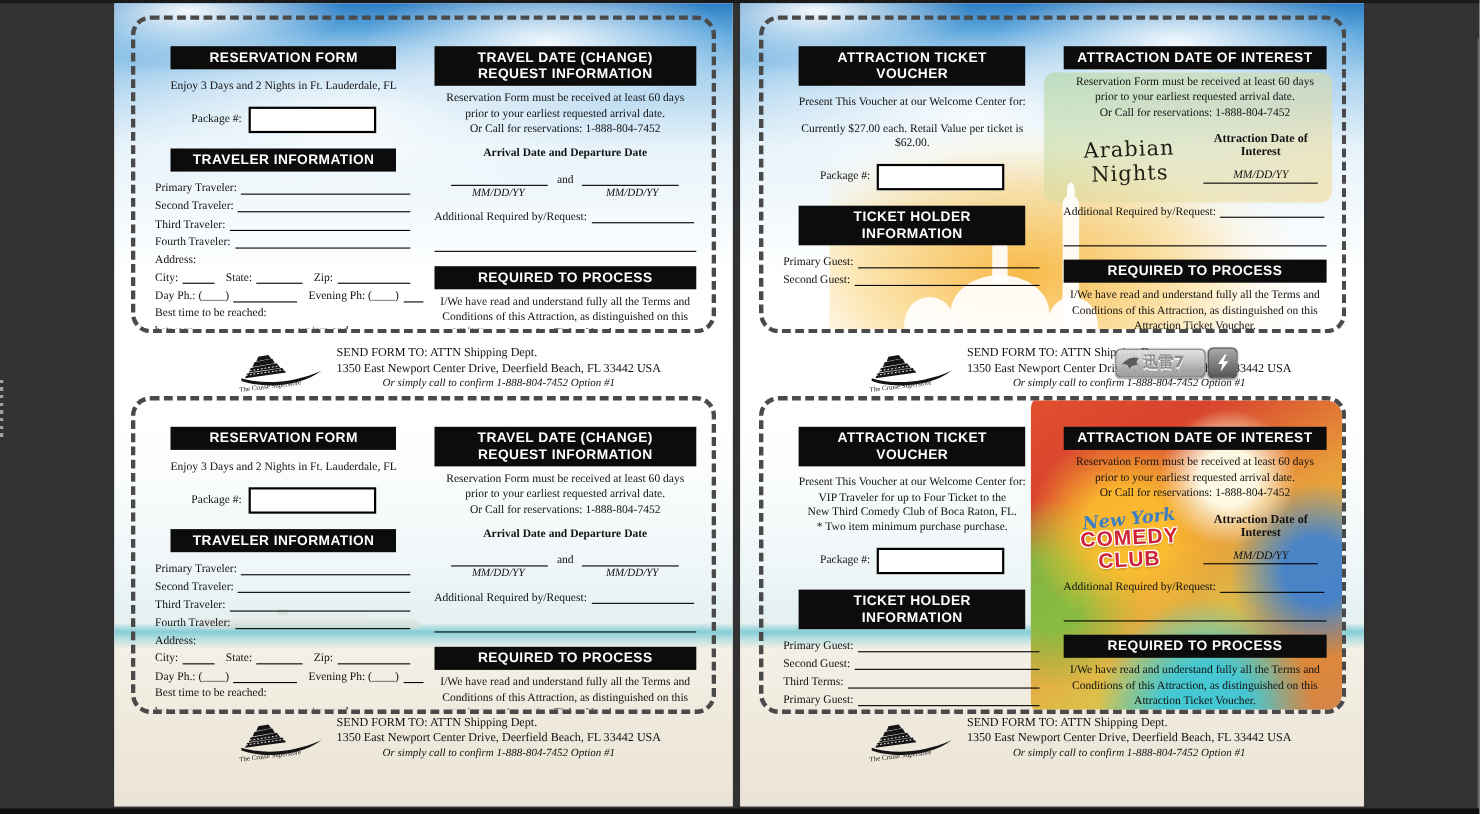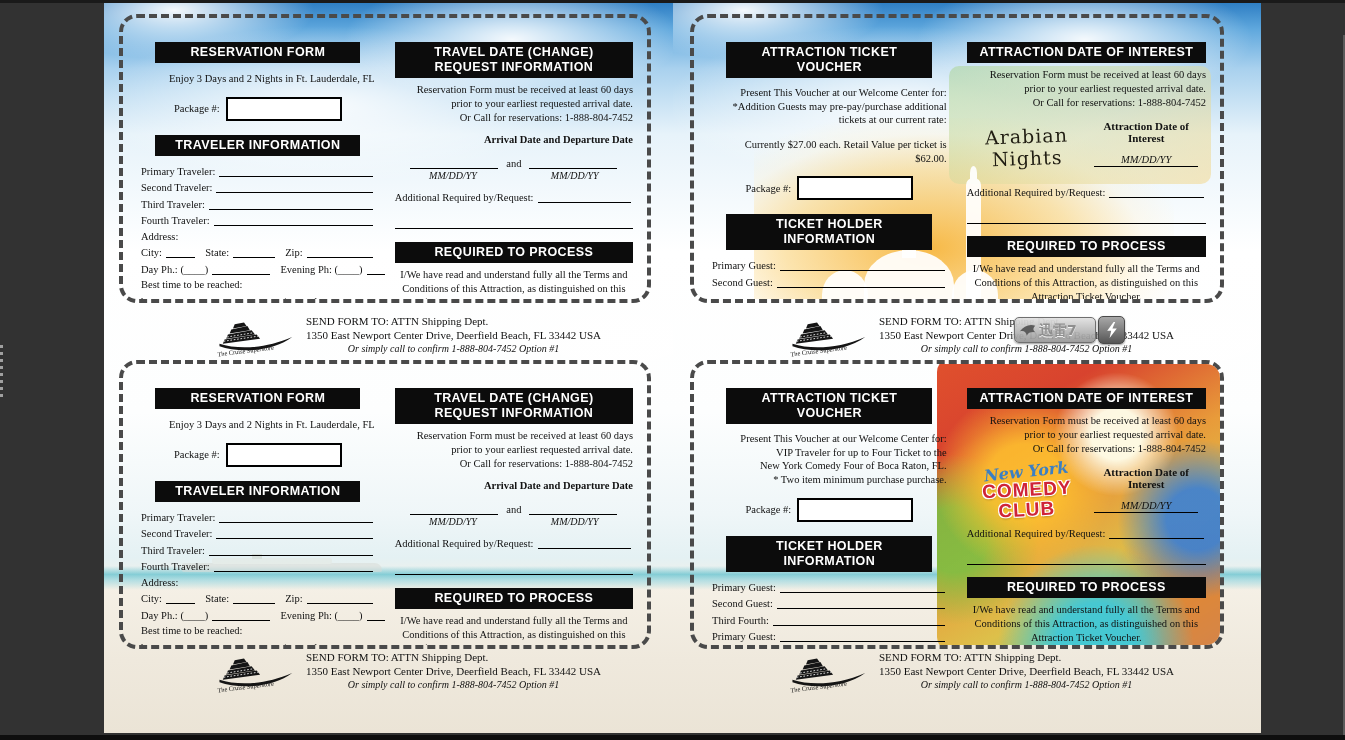--- a/index.html
+++ b/index.html
@@ -12,42 +12,42 @@
   .scroll-sliver{position:absolute;right:0;top:35px;width:2px;height:700px;background:#7d7d7d;opacity:.55;}
 
   
   .page{position:absolute;top:3px;height:730px;background-color:#fff;
     background-image:
       radial-gradient(ellipse 200px 70px at 12% 1%, rgba(255,255,255,.95), transparent 70%),
       radial-gradient(ellipse 240px 90px at 70% 5%, rgba(255,255,255,.92), transparent 70%),
       radial-gradient(ellipse 320px 110px at 38% 14%, rgba(255,255,255,.85), transparent 72%),
       radial-gradient(ellipse 260px 90px at 88% 46%, rgba(255,255,255,.8), transparent 72%),
       linear-gradient(180deg,#2f7fc4 0%,#5ea7dd 3.5%,#a9d1ee 9%,#e7f3fa 18%,#ffffff 34%,
-                      #fdfefe 56%,#eff6f8 70%,#e4f1f3 76%,#f5f0e6 80%,#efe9dd 90%,#ebe4d6 100%); padding-left: 21px;}
+                      #fdfefe 56%,#eff6f8 70%,#e4f1f3 76%,#f5f0e6 80%,#efe9dd 90%,#ebe4d6 100%);}
   .page-left{left:104px;width:562px;}
   .page-right{left:673px;width:567px;}
   .sea-band{position:absolute;left:0;top:563px;width:100%;height:24px;
       background:linear-gradient(180deg,rgba(47,176,196,0) 0%,rgba(47,176,196,.55) 35%,
                  rgba(120,205,220,.5) 60%,rgba(215,240,244,0) 100%);}
   .ship-sil{position:absolute;left:78px;top:551px;width:200px;height:20px;opacity:.55;}
   .ship-sil .hull{position:absolute;left:0;bottom:2px;width:100%;height:9px;background:#d8dcd8;border-radius:2px 8px 2px 2px;}
   .ship-sil .deck{position:absolute;left:30px;bottom:10px;width:120px;height:6px;background:#e4e8e2;border-radius:2px;}
   .ship-sil .stack{position:absolute;left:70px;bottom:15px;width:10px;height:5px;background:#cfd6cc;}
 
   
   .coupon{position:absolute;border:4px dashed #4a4a4a;border-radius:18px;box-sizing:border-box;
           display:flex;gap:20px;padding:24px 14px 6px 18px;overflow:hidden;}
   .coupon .col{position:relative;z-index:2;}
   .col-l{width:47.5%;}
   .col-r{flex:1;}
   .bar{background:#0c0c0c;color:#fff;text-align:center;padding:3px 2px;
        font:800 12.5px/1.2 "Liberation Sans",sans-serif;letter-spacing:.4px;}
   .bar-narrow{width:86%;margin:0 auto;}
   .ser{font-size:10.5px;color:#111;}
-  .cpar{text-align:right;margin-top:5px;line-height:1.3;}
+  .cpar{text-align:center;margin-top:5px;line-height:1.3;}
   .bld{font-weight:bold;}
   .pkg{display:flex;justify-content:center;align-items:center;gap:6px;margin:11px 0 6px;}
   .pkgbox{width:112px;height:20px;border:2px solid #000;background:#fff;}
   .sec-gap{margin-top:14px;}
   .row{display:flex;align-items:flex-end;margin-top:4.5px;font-size:10.5px;white-space:nowrap;}
   .ln{flex:1;border-bottom:1px solid #000;height:11px;margin:0 2px 0 4px;min-width:18px;}
   .ln.w42{flex:none;width:42px;}
   .ln.w66{flex:none;width:66px;}
   .ln.w58{flex:none;width:58px;}
   .ln.w80{flex:none;width:80px;}
@@ -329,21 +329,20 @@
       <div class="deco arabia-panel"></div>
       <div class="dome dome-s1"></div>
       <div class="dome dome-s2"></div>
       <div class="dome dome-big"></div>
       <div class="minaret"></div>
       <div class="spire"></div>
 
       <div class="col col-l">
         <div class="bar bar-narrow">ATTRACTION TICKET VOUCHER</div>
         <div class="cpar" style="margin-top:8px;">Present This Voucher at our Welcome Center for:</div>
-        <div class="cpar" style="margin-top:0;">*Addition Guests may pre-pay/purchase additional tickets at our current rate:</div>
         <div class="cpar" style="margin-top:11px;">Currently $27.00 each. Retail Value per ticket is $62.00.</div>
         <div class="pkg">
           <span>Package #:</span>
           <span class="pkgbox"></span>
         </div>
         <div class="bar bar-narrow sec-gap">TICKET HOLDER INFORMATION</div>
         <div class="row" style="margin-top:9px;">
             <span>Primary Guest:</span>
             <span class="ln"></span>
           </div>
@@ -399,37 +398,37 @@
       </div>
     </div>
 
     <div class="coupon ser" style="left:17px;top:357px;width:534px;height:289px;">
       <div class="bokeh"></div>
 
       <div class="col col-l">
         <div class="bar bar-narrow">ATTRACTION TICKET VOUCHER</div>
         <div class="cpar" style="margin-top:8px;">Present This Voucher at our Welcome Center for:</div>
         <div class="cpar" style="margin-top:0;">VIP Traveler for up to Four Ticket to the</div>
-        <div class="cpar" style="margin-top:0;">New York Comedy Four of Boca Raton, FL.</div>
+        <div class="cpar" style="margin-top:0;">New Third Comedy Club of Boca Raton, FL.</div>
         <div class="cpar" style="margin-top:0;">* Two item minimum purchase purchase.</div>
         <div class="pkg">
           <span>Package #:</span>
           <span class="pkgbox"></span>
         </div>
         <div class="bar bar-narrow sec-gap">TICKET HOLDER INFORMATION</div>
         <div class="row" style="margin-top:9px;">
             <span>Primary Guest:</span>
             <span class="ln"></span>
           </div>
         <div class="row">
             <span>Second Guest:</span>
             <span class="ln"></span>
           </div>
         <div class="row">
-            <span>Third Fourth:</span>
+            <span>Third Terms:</span>
             <span class="ln"></span>
           </div>
         <div class="row">
             <span>Primary Guest:</span>
             <span class="ln"></span>
           </div>
         <div class="row">
             <span>Address:</span>
           </div>
 

